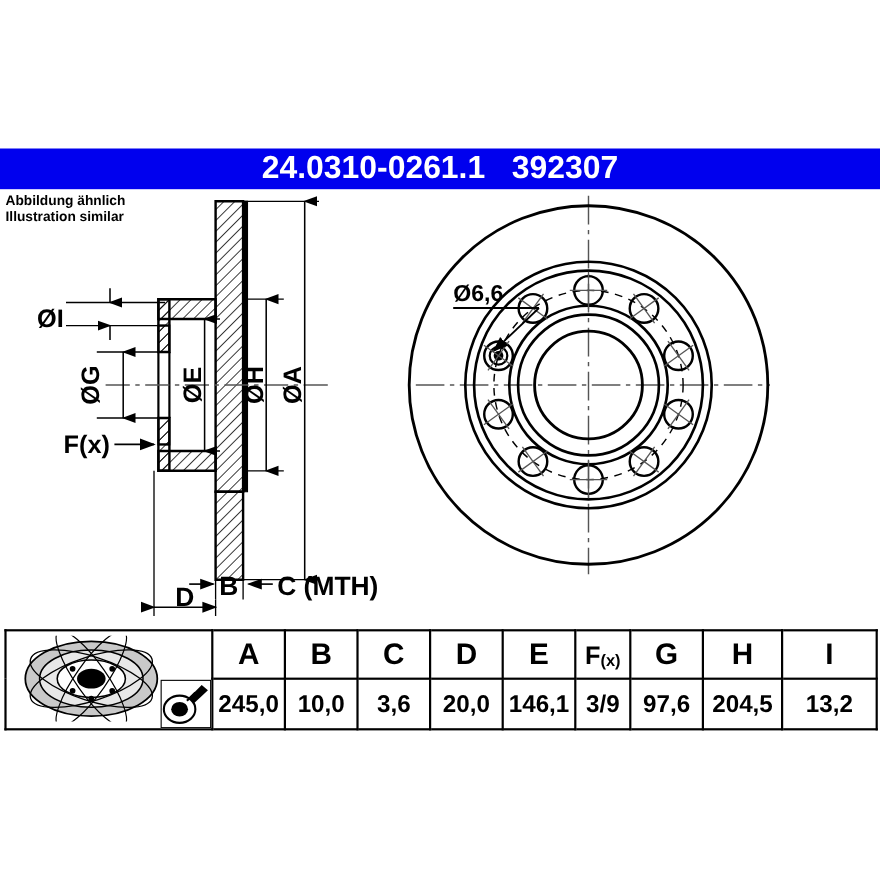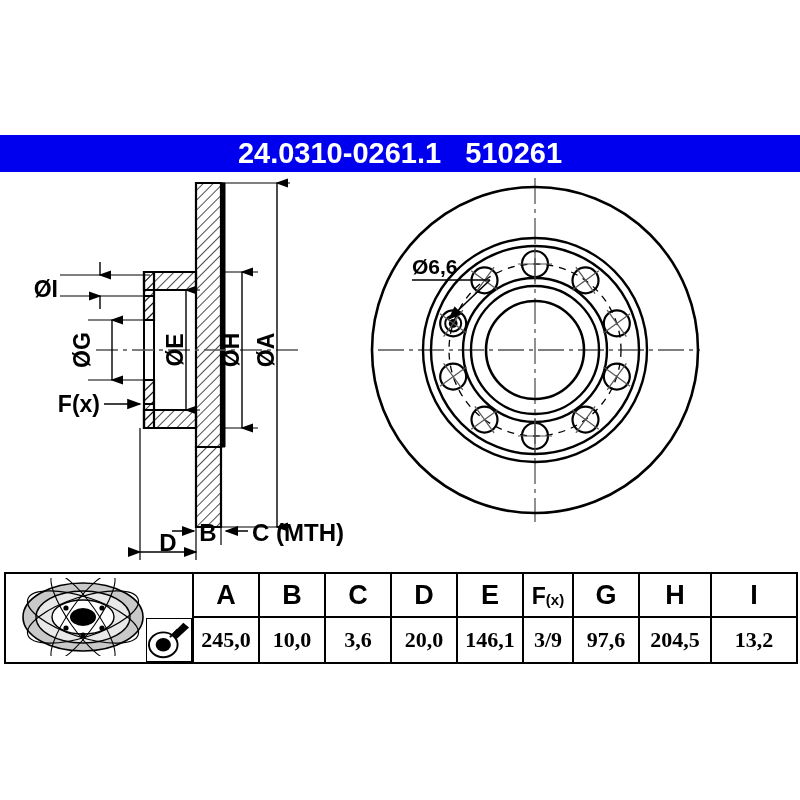--- a/index.html
+++ b/index.html
@@ -83,21 +83,20 @@
     font-weight: bold;
     padding: 0;
   }
   .spec-table .hdr-cell {
     height: 42px;
     font-size: 27px;
   }
   .spec-table .val-cell {
     height: 44px;
     font-size: 22px;
-    font-family: Liberation Serif, serif;
   }
   .spec-table .icon-cell {
     border: 2px solid #000000;
     position: relative;
     padding: 0;
   }
   .fx-label {
     font-size: 23px;
     white-space: nowrap;
   }
@@ -129,23 +128,27 @@
     background: #fff;
     box-sizing: border-box;
   }
 </style>
 </head>
 <body>
 
 <div id="stage">
 
   <div class="title-bar">
-    <div class="title-text">24.0310-0261.1   510261</div>
+    <div class="title-text">24.0310-0261.1   392307</div>
   </div>
 
+  <div class="note">
+    <div>Abbildung ähnlich</div>
+    <div>Illustration similar</div>
+  </div>
 
   <svg id="drawing" viewBox="0 0 800 800">
     <defs>
       <pattern id="hatch" width="7" height="7" patternTransform="rotate(45)" patternUnits="userSpaceOnUse">
         <line x1="0" y1="0" x2="0" y2="7" stroke="#000" stroke-width="1.4"></line>
       </pattern>
       <marker id="arrDown" markerWidth="9" markerHeight="9" refX="4.5" refY="8" orient="auto">
         <path d="M4.5,9 L1.2,0 L7.8,0 Z" fill="#000"></path>
       </marker>
       <marker id="arrUp" markerWidth="9" markerHeight="9" refX="4.5" refY="8" orient="auto">

